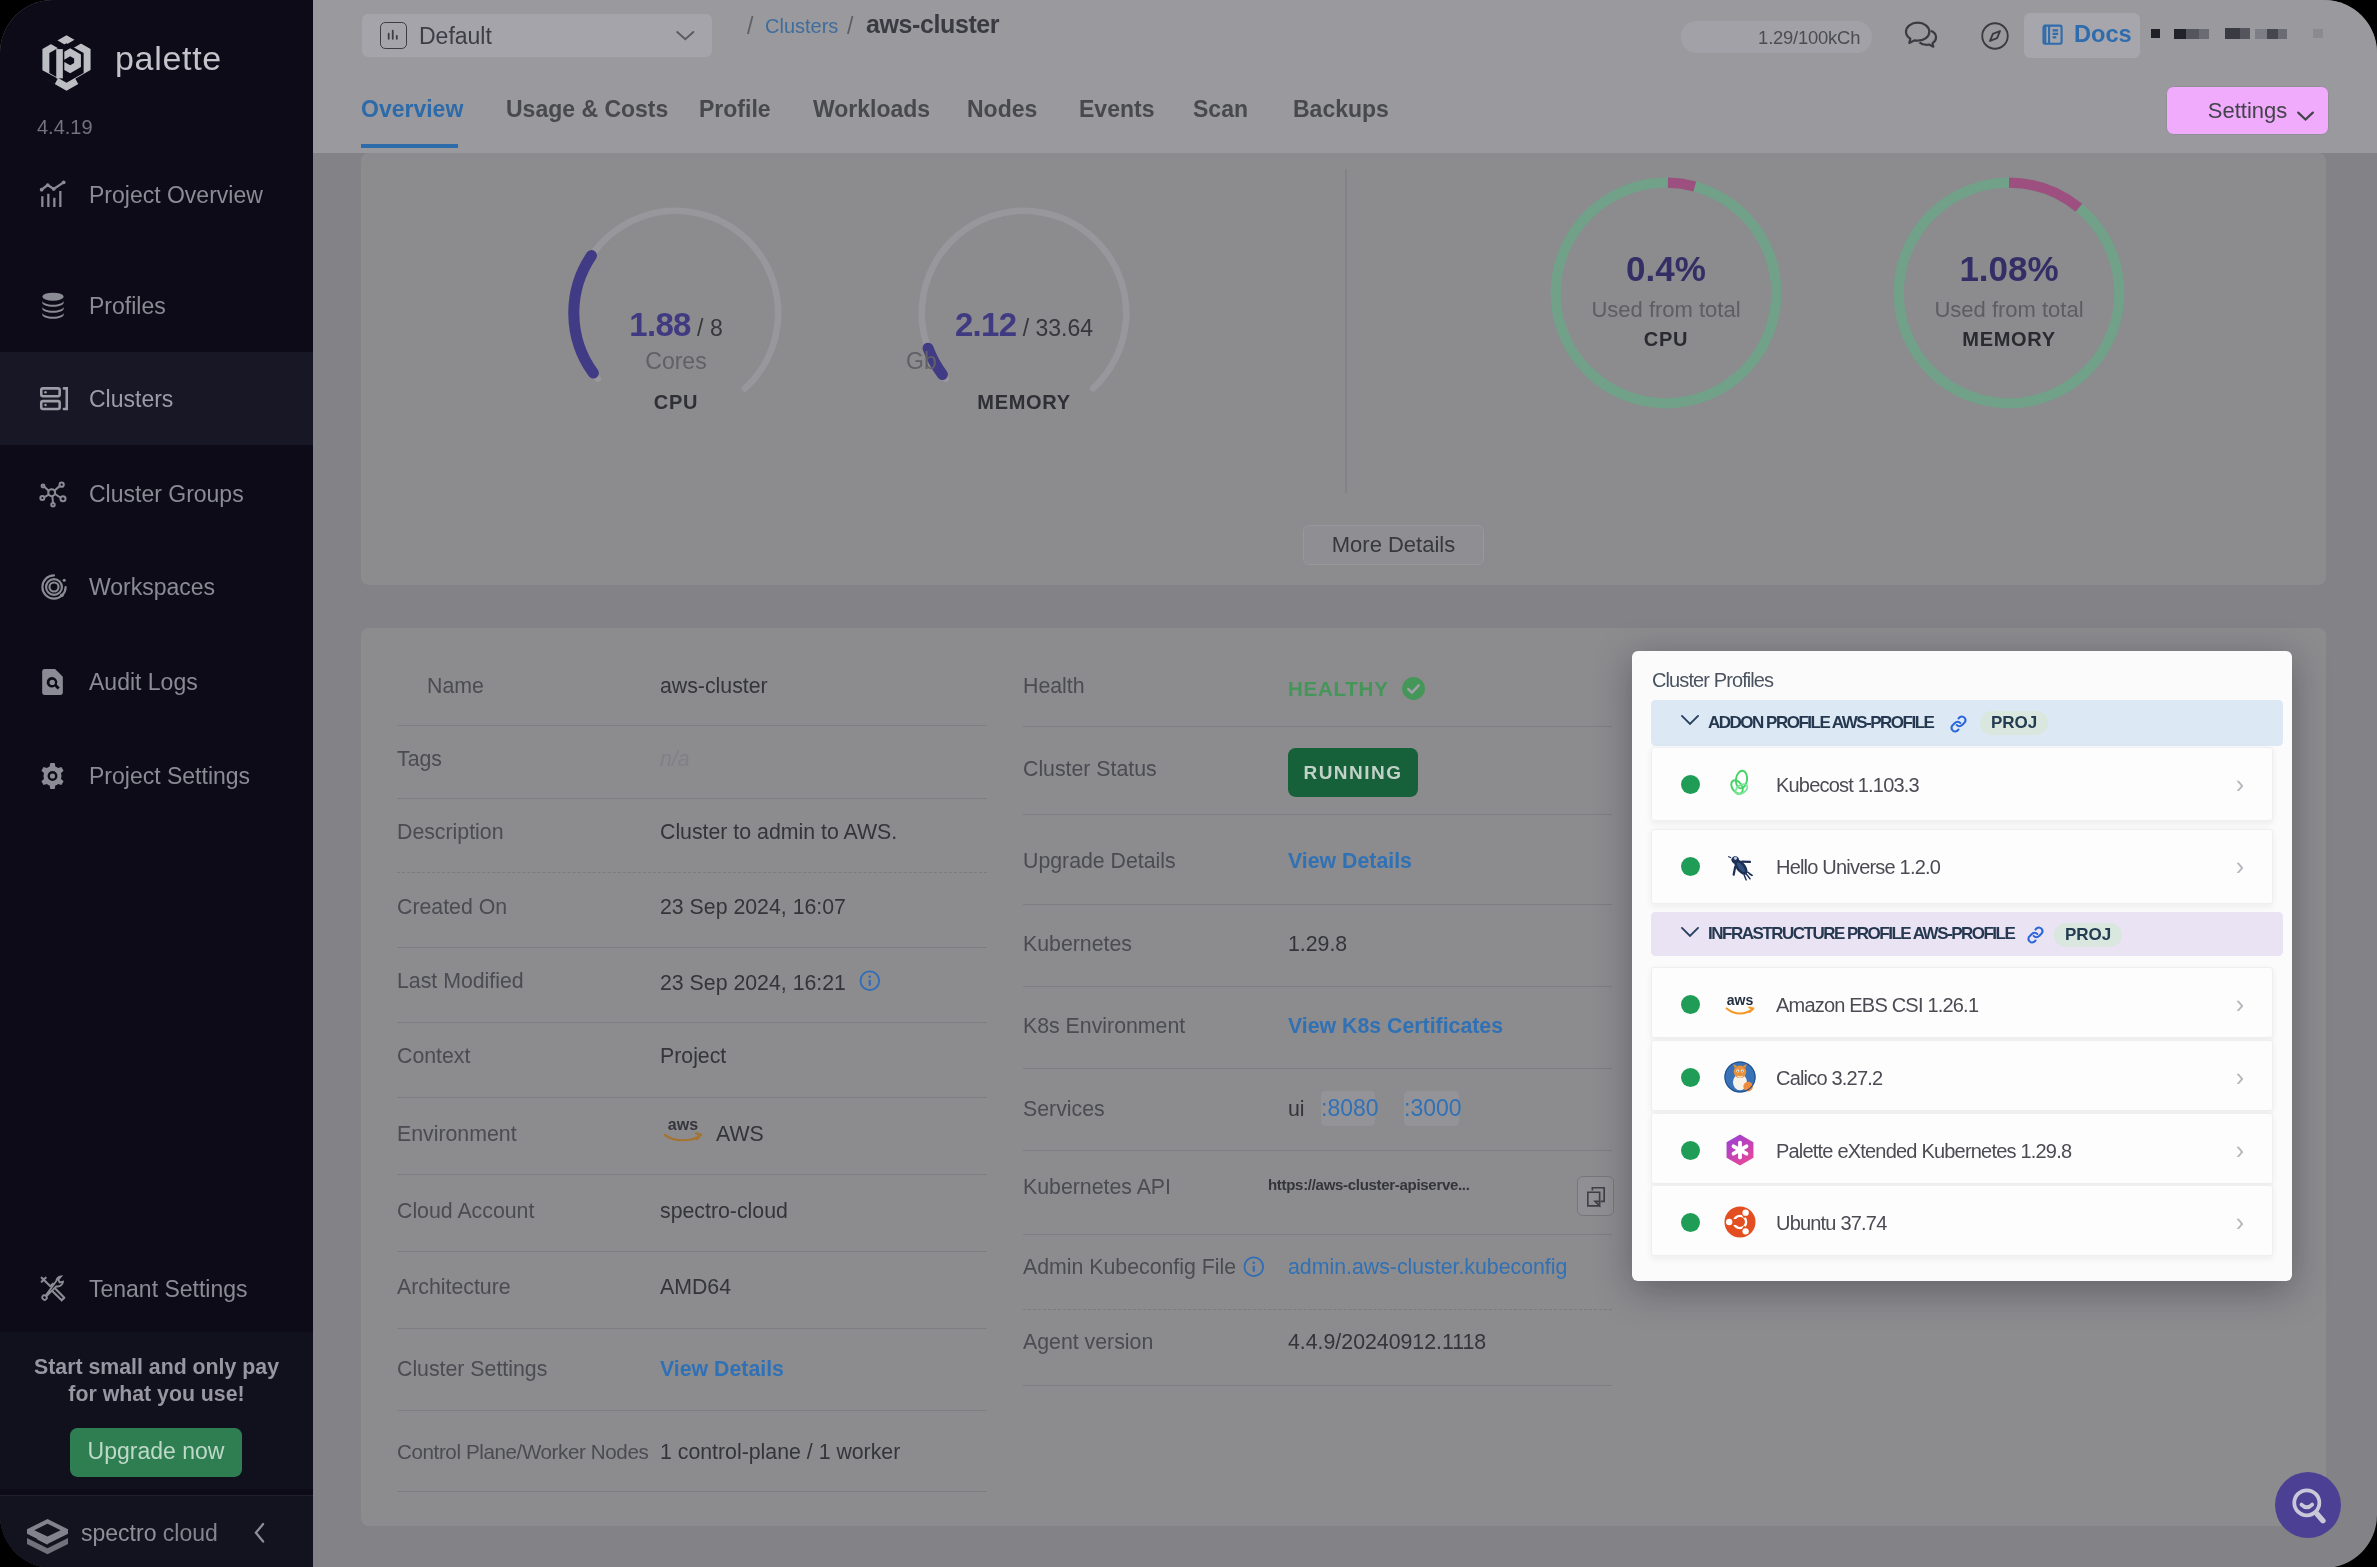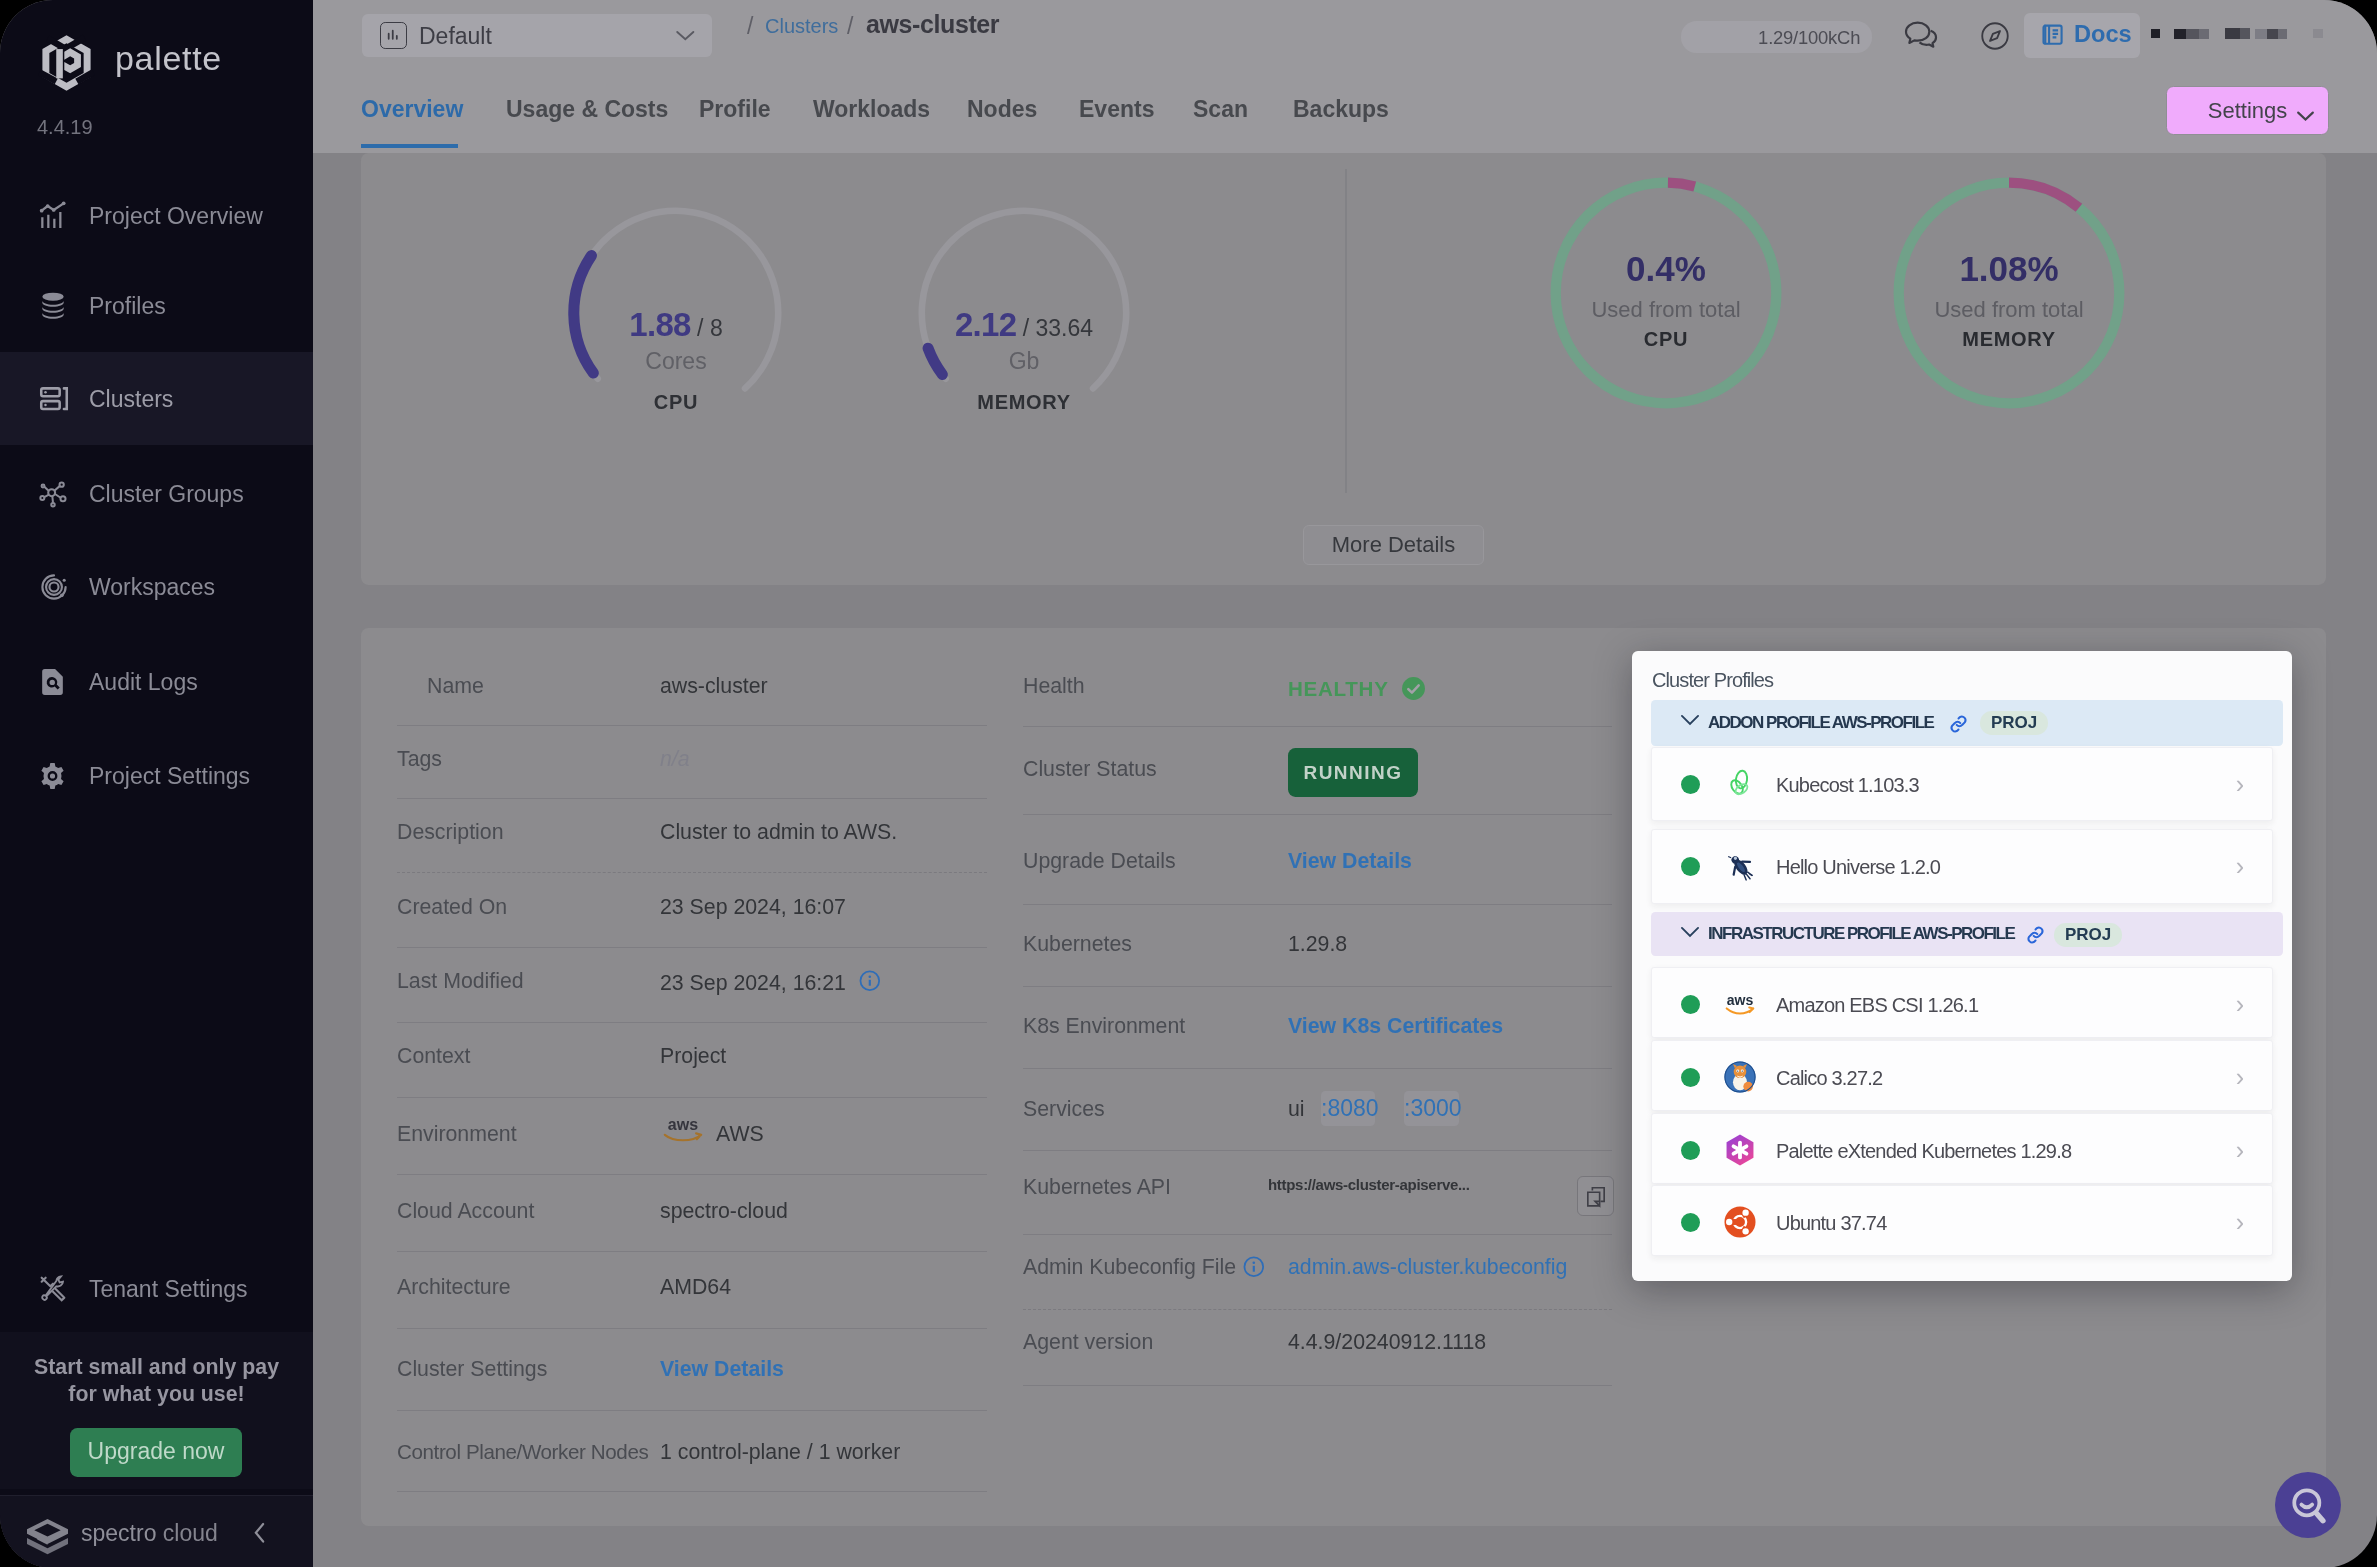--- a/index.html
+++ b/index.html
@@ -139,21 +139,21 @@
     </svg>
     <div class="abs" style="left:245px; top:306px; width:236px; text-align:center; font-size:33px; font-weight:700; color:#3f3a82; letter-spacing:-0.7px;">1.88<span style="font-size:23px; font-weight:400; color:#35373c; letter-spacing:0;"> / 8</span></div>
     <div class="abs" style="left:245px; top:348px; width:236px; text-align:center; font-size:23px; color:#606066;">Cores</div>
     <div class="abs" style="left:245px; top:391px; width:236px; text-align:center; font-size:20px; font-weight:700; color:#2e3035; letter-spacing:0.7px;">CPU</div>
 
     <svg class="abs" style="left:586px; top:188px;" width="250" height="250" viewBox="0 0 340 340">
       <circle cx="170" cy="170" r="139" fill="none" stroke="#98979c" stroke-width="9" stroke-dasharray="648 226" transform="rotate(140 170 170)" stroke-linecap="round"></circle>
       <circle cx="170" cy="170" r="139" fill="none" stroke="#413a85" stroke-width="15" stroke-dasharray="41 832" transform="rotate(143 170 170)" stroke-linecap="round"></circle>
     </svg>
     <div class="abs" style="left:593px; top:306px; width:236px; text-align:center; font-size:33px; font-weight:700; color:#3f3a82; letter-spacing:-0.7px;">2.12<span style="font-size:23px; font-weight:400; color:#35373c; letter-spacing:0;"> / 33.64</span></div>
-    <div class="abs" style="left:593px; top:348px; width:236px; text-align:center; font-size:23px; color:#606066;">Gb</div>
+    <div class="abs" style="left:593px; top:348px; width:236px; text-align:left; font-size:23px; color:#606066;">Gb</div>
     <div class="abs" style="left:593px; top:391px; width:236px; text-align:center; font-size:20px; font-weight:700; color:#2e3035; letter-spacing:0.7px;">MEMORY</div>
 
     <svg class="abs" style="left:1228px; top:168px;" width="250" height="250" viewBox="0 0 340 340">
       <circle cx="170" cy="170" r="150" fill="none" stroke="#71a189" stroke-width="14"></circle>
       <circle cx="170" cy="170" r="150" fill="none" stroke="#9d5080" stroke-width="14" stroke-dasharray="37 906" transform="rotate(-89 170 170)"></circle>
     </svg>
     <div class="abs" style="left:1235px; top:249px; width:236px; text-align:center; font-size:35px; font-weight:700; color:#332e66;">0.4%</div>
     <div class="abs" style="left:1235px; top:297px; width:236px; text-align:center; font-size:22px; color:#5d5d63;">Used from total</div>
     <div class="abs" style="left:1235px; top:328px; width:236px; text-align:center; font-size:20px; font-weight:700; color:#292b30; letter-spacing:0.7px;">CPU</div>
 
@@ -262,21 +262,21 @@
         <rect x="13" y="52" width="9" height="26" transform="rotate(-62 17.5 65)"></rect>
         <rect x="24" y="6" width="9" height="26" transform="rotate(-60 28.5 19)"></rect>
       </g>
       <g fill="#bdbdc4">
         <rect x="29" y="27" width="9" height="40"></rect>
         <path fill-rule="evenodd" d="M48 26 L62.7 34.5 V51.5 L48 60 L40 55.4 V44.6 L48 49.2 L53.4 46.1 V39.9 L48 36.8 L40 41.4 V30.6 Z"></path>
       </g>
     </svg>
     <div class="abs" style="left:115px; top:39px; font-size:34px; font-weight:400; color:#c3c3ca; letter-spacing:0.7px;">palette</div>
     <div class="ver">4.4.19</div>
-    <div class="nav-item" style="top:169px;padding-left:32px;">
+    <div class="nav-item" style="top:148px;padding-left:32px;">
       <svg width="32" height="32" viewBox="0 0 24 24" fill="none" stroke="#8b8b96" stroke-width="1.7">
         <path d="M4 21 L4 13"></path>
           <path d="M8.5 21 L8.5 11"></path>
           <path d="M13 21 L13 14"></path>
           <path d="M17.5 21 L17.5 9"></path>
         <path d="M3.5 8 L8 4.5 L12.5 7.5 L20 2.5" stroke-linecap="round" stroke-linejoin="round"></path>
         <circle cx="3.5" cy="8" r="1.4" fill="#8b8b96" stroke="none"></circle>
           <circle cx="8" cy="4.5" r="1.4" fill="#8b8b96" stroke="none"></circle>
           <circle cx="12.5" cy="7.5" r="1.4" fill="#8b8b96" stroke="none"></circle>
           <circle cx="20" cy="2.5" r="1.4" fill="#8b8b96" stroke="none"></circle>

